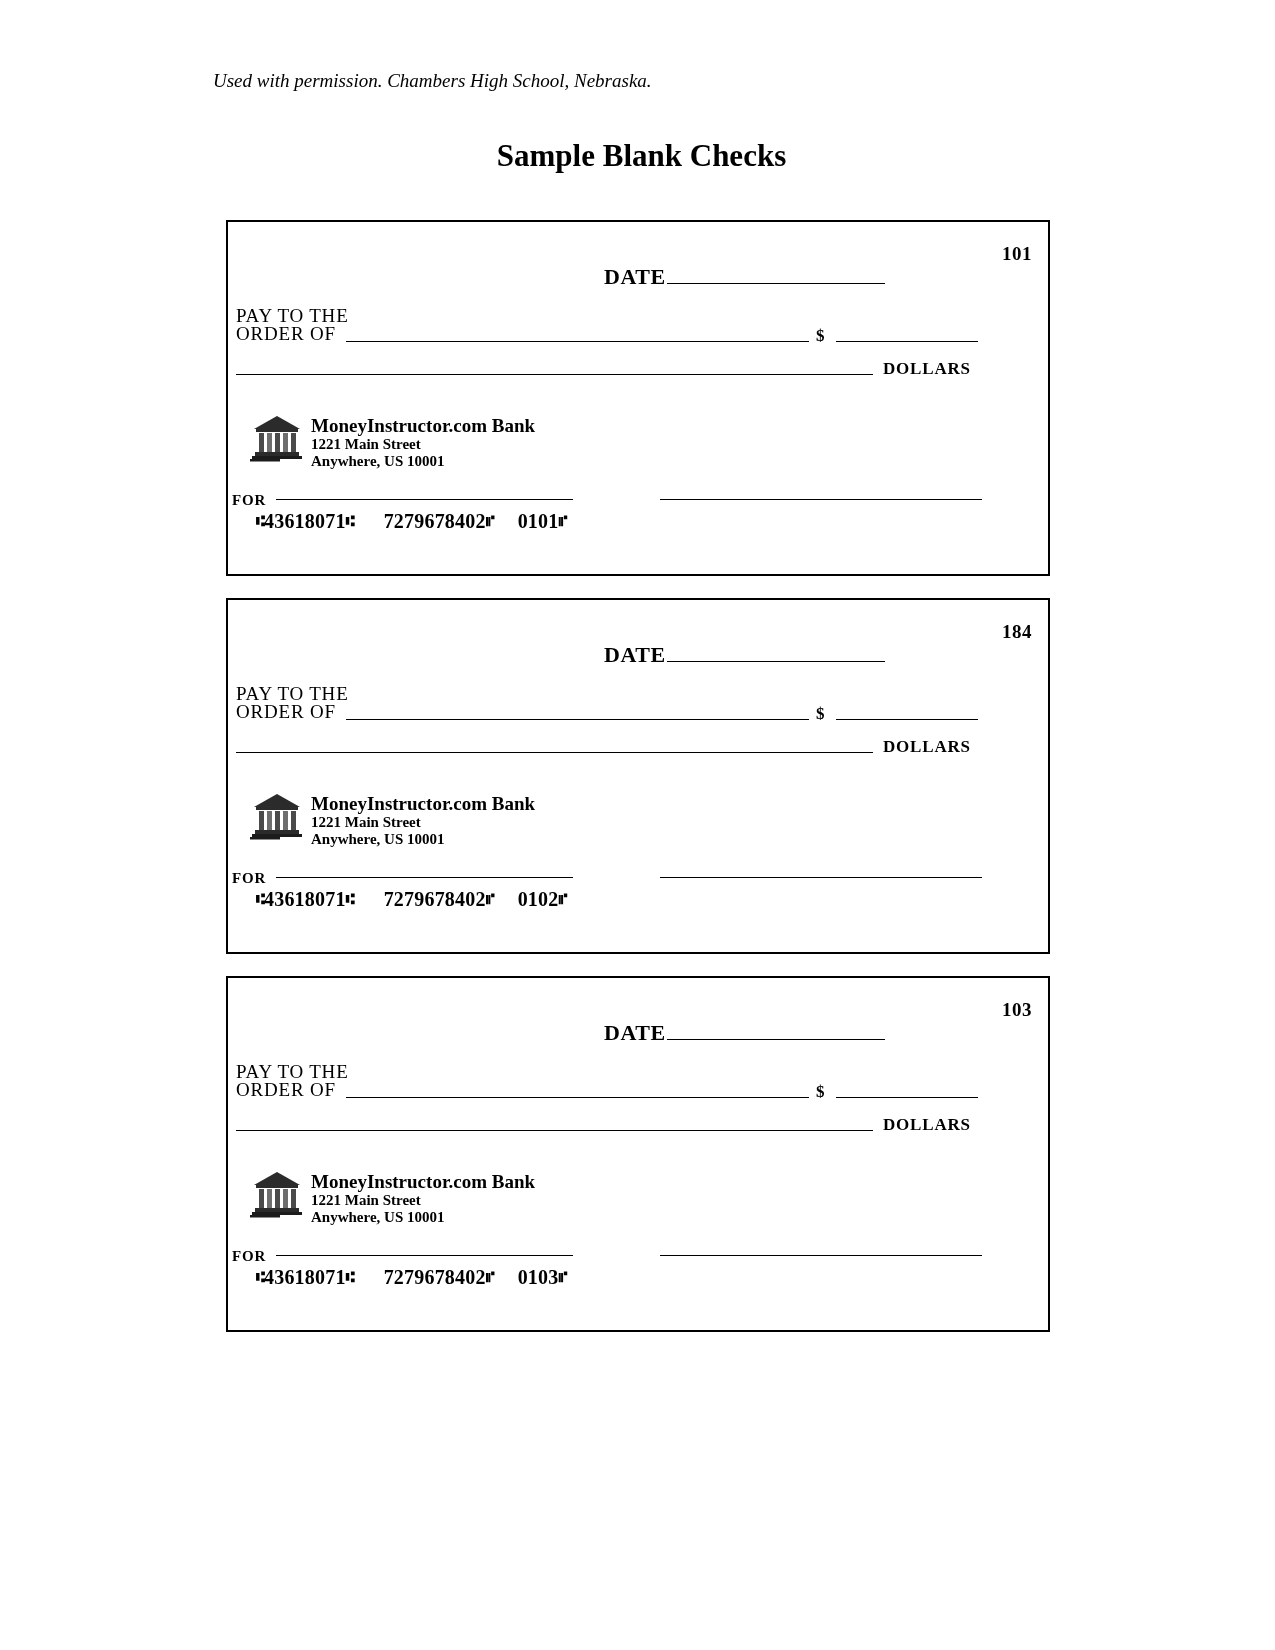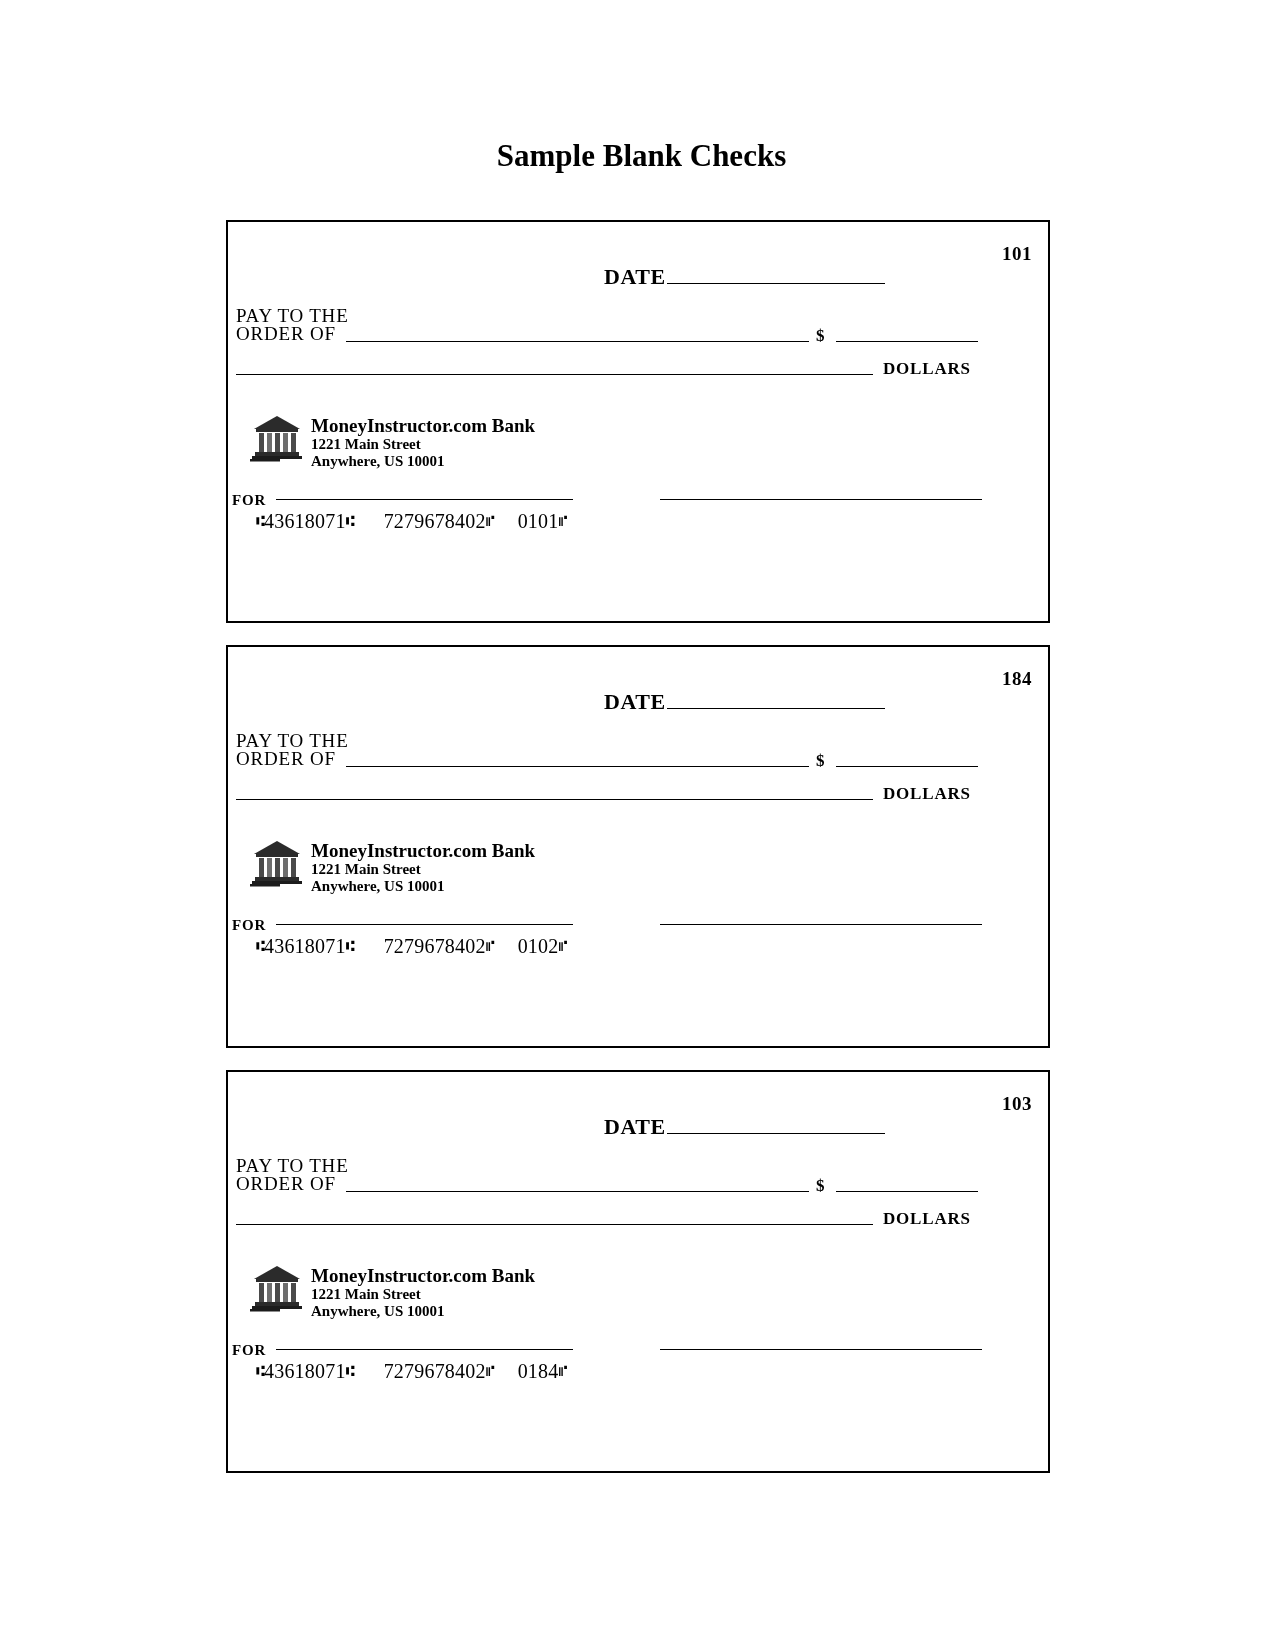--- a/index.html
+++ b/index.html
@@ -53,21 +53,21 @@
   .checks-wrap {
     position: absolute;
     left: 226px;
     top: 220px;
     width: 824px;
   }
   .check {
     position: relative;
     box-sizing: border-box;
     width: 824px;
-    height: 403px;
+    height: 356px;
     border: 2px solid #000;
     background: #fff;
     margin-bottom: 22px;
   }
   .check-number {
     position: absolute;
     right: 16px;
     top: 21px;
     font-size: 19px;
     font-weight: bold;
@@ -183,40 +183,41 @@
     left: 432px;
     top: 277px;
     width: 322px;
     border-bottom: 1.6px solid #000;
   }
   .micr {
     position: absolute;
     left: 28px;
     top: 288px;
     font-size: 20px;
-    font-weight: normal;
+    font-weight: bold;
     font-family: "Liberation Serif", serif;
     white-space: nowrap;
     letter-spacing: 0.2px;
   }
   .micr .sym {
     font-family: "DejaVu Sans Mono", monospace;
     font-size: 15px;
     letter-spacing: -1px;
     position: relative;
     top: -2px;
   }
   .micr .gap1 { display: inline-block; width: 30px; }
   .micr .gap2 { display: inline-block; width: 24px; }
 </style>
 </head>
 <body>
 
 <div class="page">
 
+  <div class="permission-note">Used with permission. Chambers High School, Nebraska.</div>
   <div class="doc-title">Sample Blank Checks</div>
 
   <div class="checks-wrap">
 
     <div class="check">
       <div class="check-number">101</div>
 
       <div class="date-row">
         <span>DATE</span><span class="date-line"></span>
       </div>
@@ -344,18 +345,18 @@
           <div class="bank-addr">1221 Main Street</div>
           <div class="bank-addr">Anywhere, US 10001</div>
         </div>
       </div>
 
       <div class="for-label">FOR</div>
       <div class="for-line"></div>
       <div class="sign-line"></div>
 
       <div class="micr">
-        <span class="sym">⑆</span><span>43618071</span><span class="sym">⑆</span><span class="gap1"></span><span>7279678402</span><span class="sym">⑈</span><span class="gap2"></span><span>0184</span><span class="sym">⑈</span>
+        <span class="sym">⑆</span><span>43618071</span><span class="sym">⑆</span><span class="gap1"></span><span>7279678402</span><span class="sym">⑈</span><span class="gap2"></span><span>0103</span><span class="sym">⑈</span>
       </div>
     </div>
 
   </div>
 </div>
 
 </body></html>

